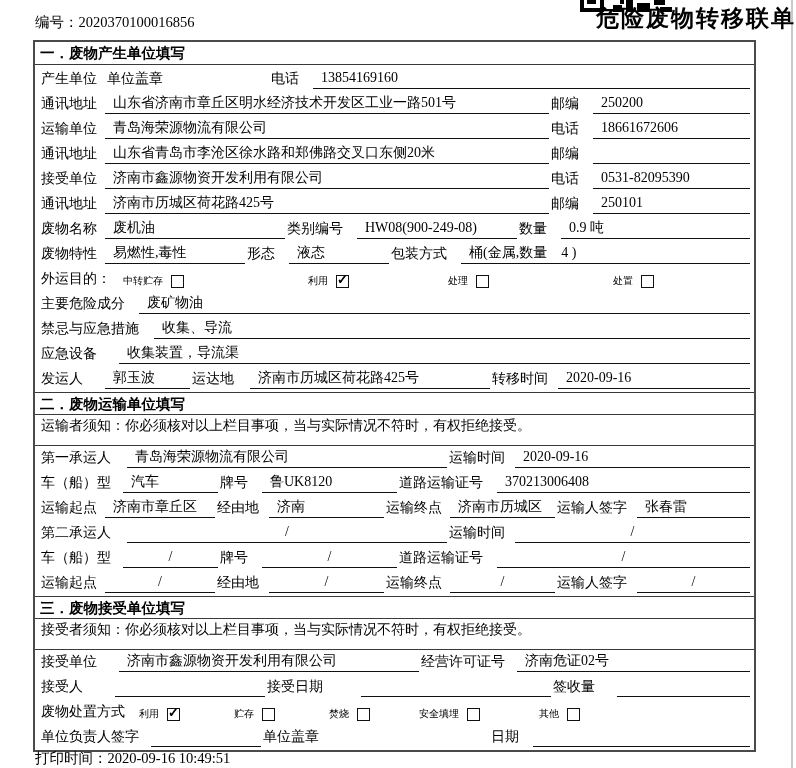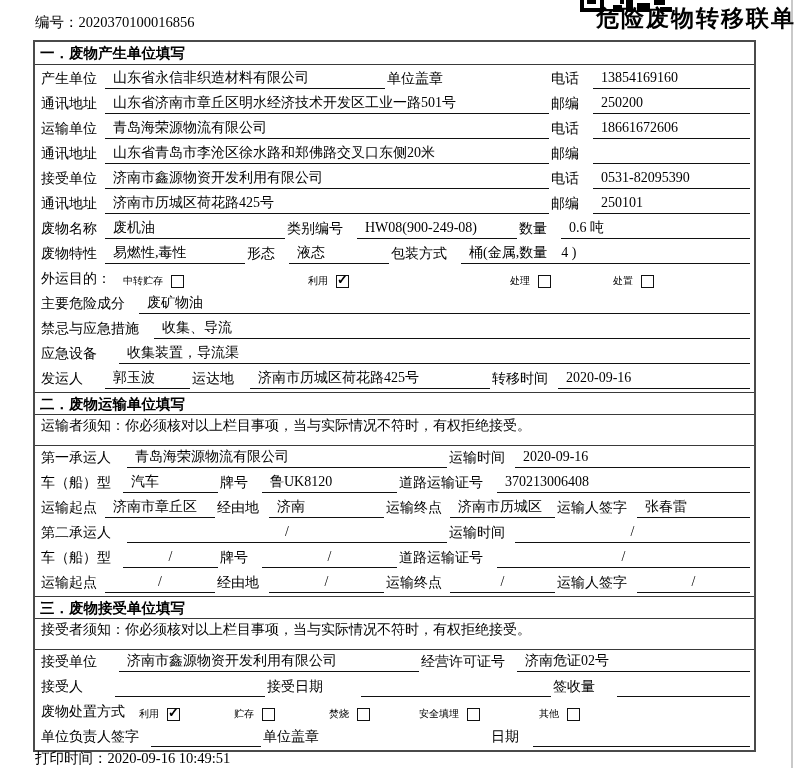--- a/index.html
+++ b/index.html
@@ -53,21 +53,20 @@
       <rect x="74" y="0" width="11" height="5"></rect>
     <rect x="80" y="7" width="12" height="5"></rect>
       <rect x="40" y="0" width="4" height="4"></rect>
   </g>
 </svg>
 
 <div class="form-table">
     <div class="sec-header">一．废物产生单位填写</div>
     <div class="row">
       <span class="lab" style="width: 66px;">产生单位</span>
-      <span class="val" style="width: 280px;">山东省永信非织造材料有限公司</span>
       <span class="lab" style="width: 164px;">单位盖章</span>
       <span class="lab" style="width: 44px;">电话</span>
       <span class="val" style="flex: 1 1 0%;">13854169160</span>
     </div>
     <div class="row">
       <span class="lab" style="width: 66px;">通讯地址</span>
       <span class="val" style="width: 444px;">山东省济南市章丘区明水经济技术开发区工业一路501号</span>
       <span class="lab" style="width: 44px;">邮编</span>
       <span class="val" style="flex: 1 1 0%;">250200</span>
     </div>
@@ -94,41 +93,41 @@
       <span class="val" style="width: 444px;">济南市历城区荷花路425号</span>
       <span class="lab" style="width: 44px;">邮编</span>
       <span class="val" style="flex: 1 1 0%;">250101</span>
     </div>
     <div class="row">
       <span class="lab" style="width: 66px;">废物名称</span>
       <span class="val" style="width: 180px;">废机油</span>
       <span class="lab" style="width: 72px;">类别编号</span>
       <span class="val" style="width: 160px;">HW08(900-249-08)</span>
       <span class="lab" style="width: 44px;">数量</span>
-      <span class="val" style="flex: 1 1 0%;">0.6 吨</span>
+      <span class="val" style="flex: 1 1 0%;">0.9 吨</span>
     </div>
     <div class="row">
       <span class="lab" style="width: 66px;">废物特性</span>
       <span class="val" style="width: 140px;">易燃性,毒性</span>
       <span class="lab" style="width: 44px;">形态</span>
       <span class="val" style="width: 100px;">液态</span>
       <span class="lab" style="width: 72px;">包装方式</span>
       <span class="val" style="flex: 1 1 0%;">桶(金属,数量　4 )</span>
     </div>
     <div class="row">
       <span class="lab" style="width: 84px;">外运目的：</span>
       <span class="chk" style="width: 185px;">
         <span class="clab">中转贮存</span>
         <span class="box"></span>
       </span>
       <span class="chk" style="width: 140px;">
         <span class="clab">利用</span>
         <span class="box checked"></span>
       </span>
-      <span class="chk" style="width: 165px; justify-content: center;">
+      <span class="chk" style="width: 165px;">
         <span class="clab">处理</span>
         <span class="box"></span>
       </span>
       <span class="chk" style="flex: 1 1 0%; text-align: right;">
         <span class="clab">处置</span>
         <span class="box"></span>
       </span>
     </div>
     <div class="row">
       <span class="lab" style="width: 100px;">主要危险成分</span>

